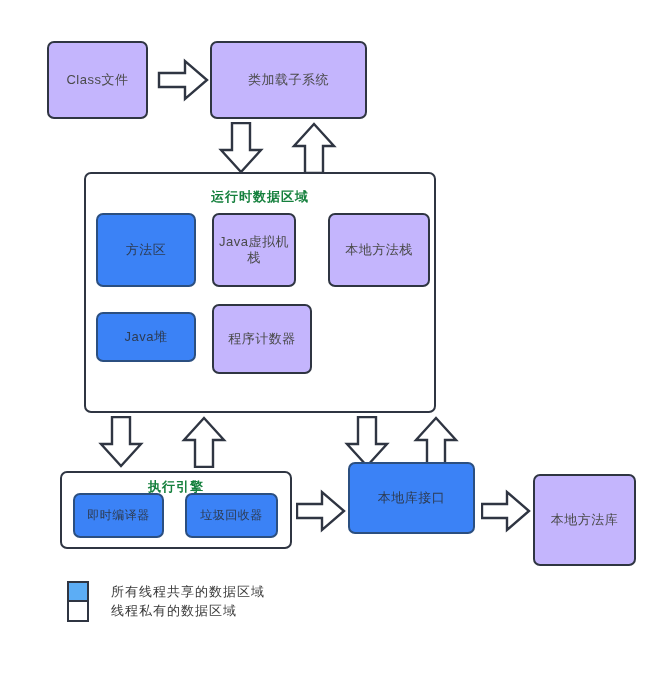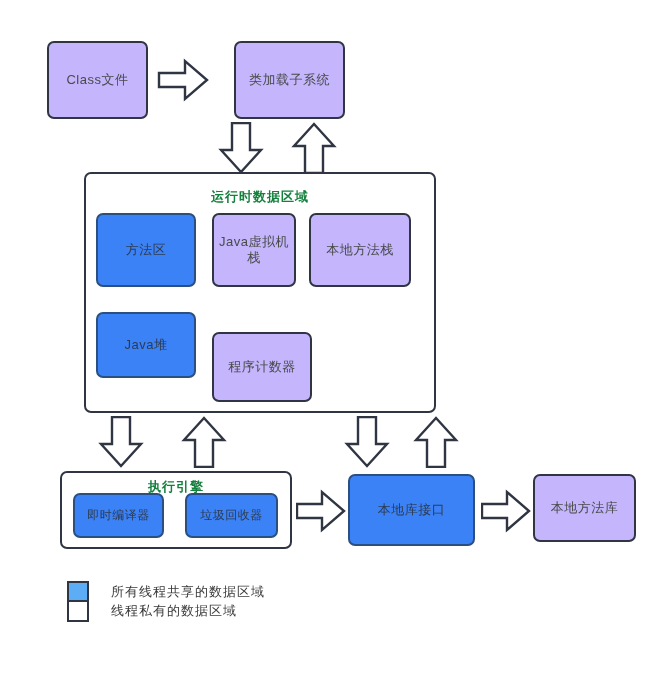--- a/index.html
+++ b/index.html
@@ -85,21 +85,21 @@
   <div class="box" style="left:47px; top:41px; width:101px; height:78px;">
     <span>Class文件</span>
   </div>
 
   <div class="arrow" style="left:157px; top:58px; width:52px; height:44px;">
     <svg width="52" height="44" viewBox="0 0 52 44">
       <polygon points="2,15 28,15 28,3 50,22 28,41 28,29 2,29" fill="#ffffff" stroke="#2f3542" stroke-width="2.4" stroke-linejoin="miter"></polygon>
     </svg>
   </div>
 
-  <div class="box" style="left:210px; top:41px; width:111px; height:78px;margin-left:24px;">
+  <div class="box" style="left:210px; top:41px; width:157px; height:78px;">
     <span>类加载子系统</span>
   </div>
 
   <div class="arrow" style="left:218px; top:122px; width:46px; height:52px;">
     <svg width="46" height="52" viewBox="0 0 46 52">
       <polygon points="14,1 32,1 32,28 43,28 23,50 3,28 14,28" fill="#ffffff" stroke="#2f3542" stroke-width="2.4" stroke-linejoin="miter"></polygon>
     </svg>
   </div>
 
   <div class="arrow" style="left:291px; top:122px; width:46px; height:52px;">
@@ -113,29 +113,29 @@
   </div>
 
   <div class="box blue" style="left:96px; top:213px; width:100px; height:74px;">
     <span>方法区</span>
   </div>
 
   <div class="box" style="left:212px; top:213px; width:84px; height:74px;">
     <span>Java虚拟机栈</span>
   </div>
 
-  <div class="box" style="left:309px; top:213px; width:102px; height:74px;">
+  <div class="box" style="left:328px; top:213px; width:102px; height:74px;">
     <span>本地方法栈</span>
   </div>
 
-  <div class="box blue" style="left:96px; top:312px; width:100px; height:66px;">
+  <div class="box blue" style="left:96px; top:312px; width:100px; height:50px;">
     <span>Java堆</span>
   </div>
 
-  <div class="box" style="left:212px; top:332px; width:100px; height:70px;">
+  <div class="box" style="left:212px; top:304px; width:100px; height:70px;">
     <span>程序计数器</span>
   </div>
 
   <div class="arrow" style="left:98px; top:416px; width:46px; height:52px;">
     <svg width="46" height="52" viewBox="0 0 46 52">
       <polygon points="14,1 32,1 32,28 43,28 23,50 3,28 14,28" fill="#ffffff" stroke="#2f3542" stroke-width="2.4" stroke-linejoin="miter"></polygon>
     </svg>
   </div>
 
   <div class="arrow" style="left:181px; top:416px; width:46px; height:52px;">
@@ -167,31 +167,31 @@
   <div class="box blue" style="left:185px; top:493px; width:93px; height:45px; font-size:12px;">
     <span>垃圾回收器</span>
   </div>
 
   <div class="arrow" style="left:296px; top:489px; width:50px; height:44px;">
     <svg width="50" height="44" viewBox="0 0 50 44">
       <polygon points="1,15 26,15 26,3 48,22 26,41 26,29 1,29" fill="#ffffff" stroke="#2f3542" stroke-width="2.4" stroke-linejoin="miter"></polygon>
     </svg>
   </div>
 
-  <div class="box blue" style="left:348px; top:474px; width:127px; height:72px;">
+  <div class="box blue" style="left:348px; top:462px; width:127px; height:72px;">
     <span>本地库接口</span>
   </div>
 
   <div class="arrow" style="left:481px; top:489px; width:50px; height:44px;">
     <svg width="50" height="44" viewBox="0 0 50 44">
       <polygon points="1,15 26,15 26,3 48,22 26,41 26,29 1,29" fill="#ffffff" stroke="#2f3542" stroke-width="2.4" stroke-linejoin="miter"></polygon>
     </svg>
   </div>
 
-  <div class="box" style="left:533px; top:474px; width:103px; height:68px;">
+  <div class="box" style="left:533px; top:474px; width:103px; height:92px;">
     <span>本地方法库</span>
   </div>
 
   <div class="legend-row" style="left:67px; top:581px;justify-content:flex-end;">
     <span class="legend-swatch blue"></span>
     <span class="legend-label">所有线程共享的数据区域</span>
   </div>
 
   <div class="legend-row" style="left:67px; top:600px;">
     <span class="legend-swatch"></span>

